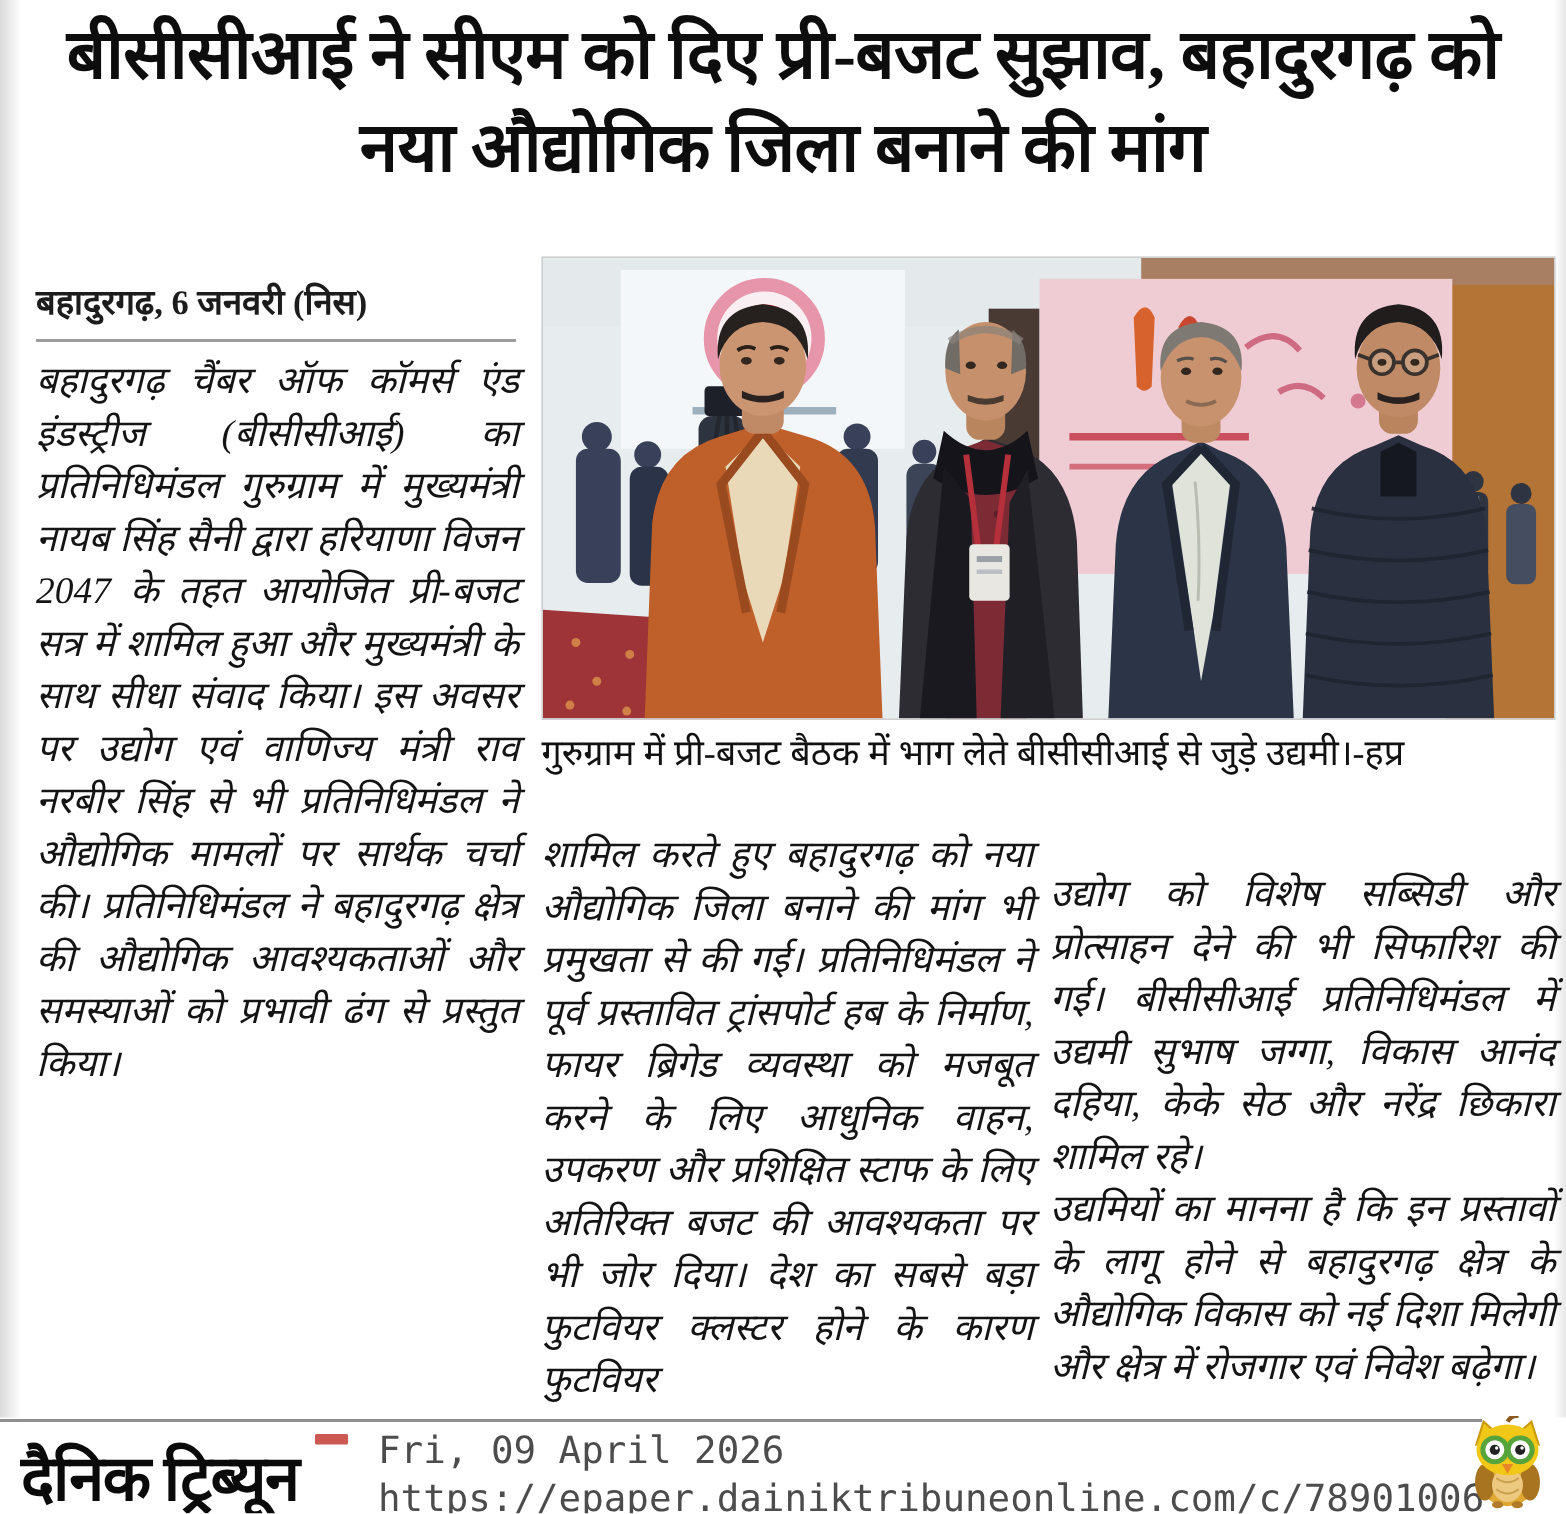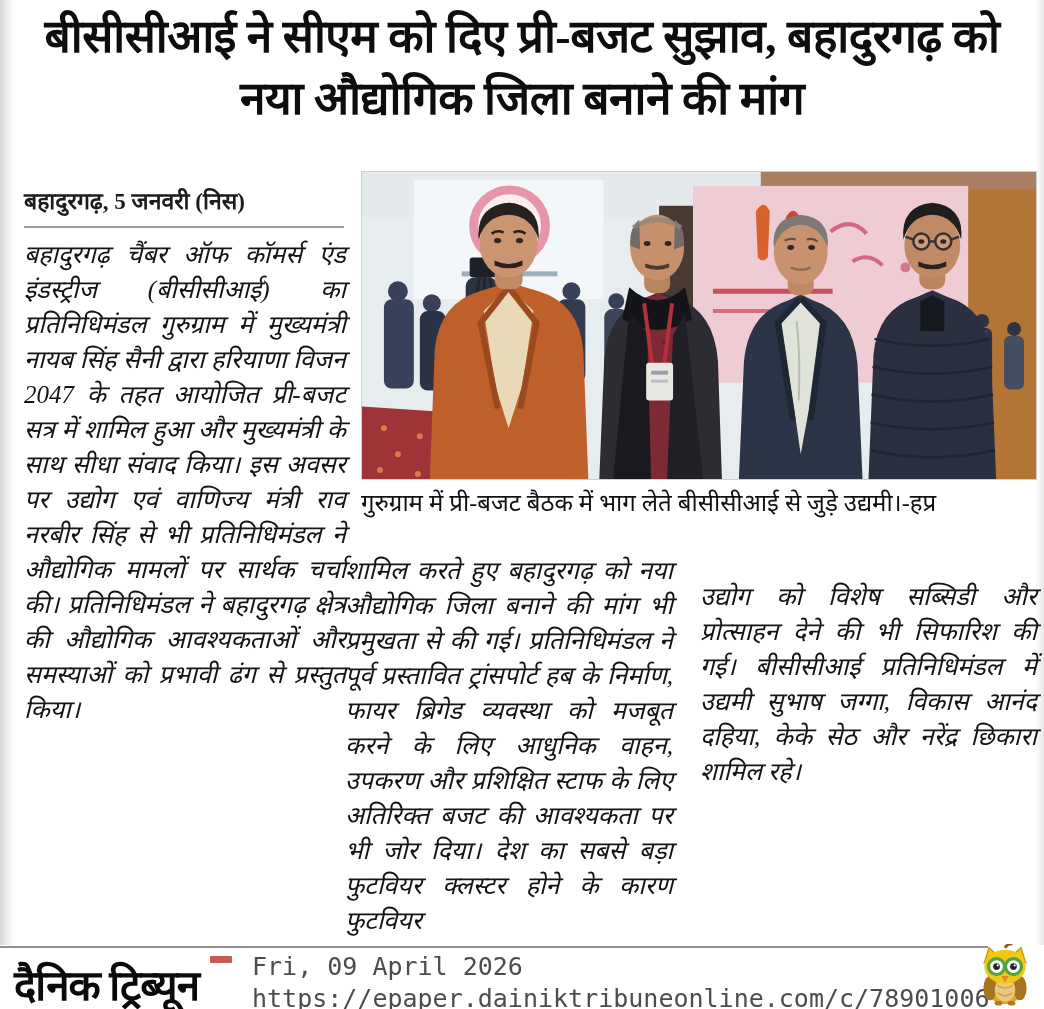--- a/index.html
+++ b/index.html
@@ -40,21 +40,21 @@
     background: #9c9c9c;
   }
 
   .col {
     position: absolute;
     font-size: 25px; line-height: 35px;
     color: #141414; text-align: justify; font-style: italic;
   }
   .col p { text-align: justify; }
   .col-1 { left: 24px;  top: 237px; width: 322px; height: 703px; }
-  .col-2 { left: 345px; top: 553px; width: 328px; height: 387px; }
+  .col-2 { left: 361px; top: 553px; width: 328px; height: 387px; }
   .col-3 { left: 700px; top: 579px; width: 337px; height: 387px; }
 
   .photo {
     position: absolute; left: 361px; top: 171px; width: 676px; height: 309px;
     border: 1px solid #cfcfcf; background: #dfe4e8; overflow: hidden;
   }
   .photo svg { display: block; width: 100%; height: 100%; }
 
   .caption {
     position: absolute; left: 361px; top: 487px; width: 676px;
@@ -89,21 +89,21 @@
 </head>
 <body>
 
 <div class="page">
 
   <div class="edge-left"></div>
   <div class="edge-right"></div>
 
   <h1 class="headline">बीसीसीआई ने सीएम को दिए प्री-बजट सुझाव, बहादुरगढ़ को नया औद्योगिक जिला बनाने की मांग</h1>
 
-  <div class="dateline">बहादुरगढ़, 5 जनवरी (निस)</div>
+  <div class="dateline">बहादुरगढ़, 6 जनवरी (निस)</div>
   <div class="dateline-rule"></div>
 
   <div class="col col-1">
     <p>बहादुरगढ़ चैंबर ऑफ कॉमर्स एंड इंडस्ट्रीज (बीसीसीआई) का प्रतिनिधिमंडल गुरुग्राम में मुख्यमंत्री नायब सिंह सैनी द्वारा हरियाणा विजन 2047 के तहत आयोजित प्री-बजट सत्र में शामिल हुआ और मुख्यमंत्री के साथ सीधा संवाद किया। इस अवसर पर उद्योग एवं वाणिज्य मंत्री राव नरबीर सिंह से भी प्रतिनिधिमंडल ने औद्योगिक मामलों पर सार्थक चर्चा की। प्रतिनिधिमंडल ने बहादुरगढ़ क्षेत्र की औद्योगिक आवश्यकताओं और समस्याओं को प्रभावी ढंग से प्रस्तुत किया।</p>
   </div>
 
   <figure class="photo">
     <svg viewBox="0 0 676 309" preserveAspectRatio="none">
 
       <rect width="676" height="309" fill="#e7ecef"></rect>
@@ -250,20 +250,21 @@
   </figure>
 
   <figcaption class="caption">गुरुग्राम में प्री-बजट बैठक में भाग लेते बीसीसीआई से जुड़े उद्यमी।-हप्र</figcaption>
 
   <div class="col col-2">
     <p>शामिल करते हुए बहादुरगढ़ को नया औद्योगिक जिला बनाने की मांग भी प्रमुखता से की गई। प्रतिनिधिमंडल ने पूर्व प्रस्तावित ट्रांसपोर्ट हब के निर्माण, फायर ब्रिगेड व्यवस्था को मजबूत करने के लिए आधुनिक वाहन, उपकरण और प्रशिक्षित स्टाफ के लिए अतिरिक्त बजट की आवश्यकता पर भी जोर दिया। देश का सबसे बड़ा फुटवियर क्लस्टर होने के कारण फुटवियर</p>
   </div>
 
   <div class="col col-3">
     <p>उद्योग को विशेष सब्सिडी और प्रोत्साहन देने की भी सिफारिश की गई। बीसीसीआई प्रतिनिधिमंडल में उद्यमी सुभाष जग्गा, विकास आनंद दहिया, केके सेठ और नरेंद्र छिकारा शामिल रहे।</p>
+    <p>उद्यमियों का मानना है कि इन प्रस्तावों के लागू होने से बहादुरगढ़ क्षेत्र के औद्योगिक विकास को नई दिशा मिलेगी और क्षेत्र में रोजगार एवं निवेश बढ़ेगा।</p>
   </div>
 
   <div class="footer-rule"></div>
   <div class="footer-logo">दैनिक ट्रिब्यून</div>
   <div class="logo-red-mark"></div>
   <div class="footer-meta">
     <div>Fri, 09 April 2026</div>
     <div class="url">https://epaper.dainiktribuneonline.com/c/78901006</div>
   </div>
 

